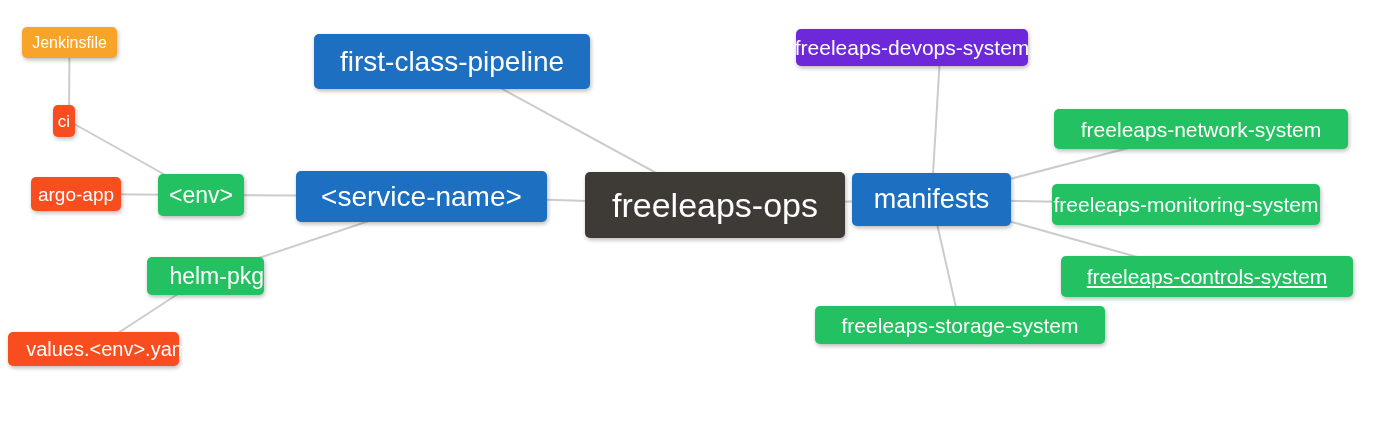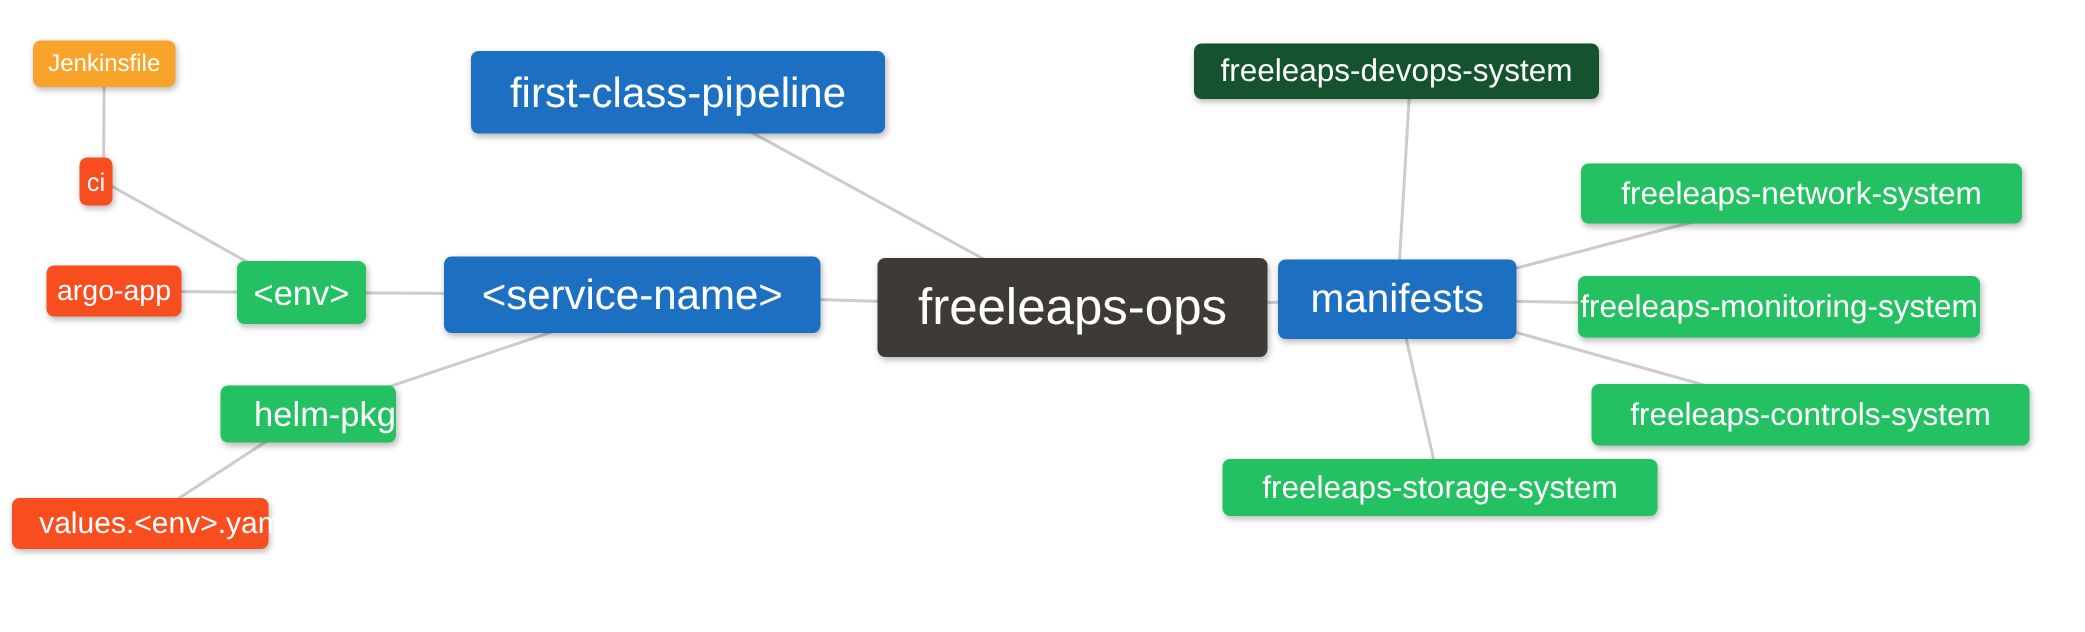--- a/index.html
+++ b/index.html
@@ -84,29 +84,29 @@
       </div>
       <div class="node" style="left: 296px; top: 171px; width: 251px; height: 51px; background: rgb(29, 111, 194); color: rgb(255, 255, 255); font-size: 28px;">
         <span>&lt;service-name&gt;</span>
       </div>
       <div class="node" style="left: 585px; top: 172px; width: 260px; height: 66px; background: rgb(62, 58, 54); color: rgb(255, 255, 255); font-size: 34px; justify-content: center;">
         <span>freeleaps-ops</span>
       </div>
       <div class="node" style="left: 852px; top: 173px; width: 159px; height: 53px; background: rgb(29, 111, 194); color: rgb(255, 255, 255); font-size: 27px;">
         <span>manifests</span>
       </div>
-      <div class="node" style="left: 796px; top: 29px; width: 270px; height: 37px; background: #14532d; color: rgb(255, 255, 255); font-size: 21px;">
+      <div class="node" style="left: 796px; top: 29px; width: 232px; height: 37px; background: #6d28d9; color: rgb(255, 255, 255); font-size: 21px;">
         <span>freeleaps-devops-system</span>
       </div>
       <div class="node" style="left: 1054px; top: 109px; width: 294px; height: 40px; background: rgb(35, 193, 97); color: rgb(255, 255, 255); font-size: 21px;">
         <span>freeleaps-network-system</span>
       </div>
       <div class="node" style="left: 1052px; top: 184px; width: 268px; height: 41px; background: rgb(35, 193, 97); color: rgb(255, 255, 255); font-size: 21px;">
         <span>freeleaps-monitoring-system</span>
       </div>
-      <div class="node" style="left: 1061px; top: 256px; width: 292px; height: 41px; background: rgb(35, 193, 97); color: rgb(255, 255, 255); font-size: 21px;">
+      <div class="node" style="left: 1061px; top: 256px; width: 292px; height: 41px; background: rgb(35, 193, 97); color: rgb(255, 255, 255); font-size: 21px; text-decoration: underline;">
         <span>freeleaps-controls-system</span>
       </div>
       <div class="node" style="left: 815px; top: 306px; width: 290px; height: 38px; background: rgb(35, 193, 97); color: rgb(255, 255, 255); font-size: 21px;">
         <span>freeleaps-storage-system</span>
       </div>
     </div>
 </div>
 
 </body></html>

